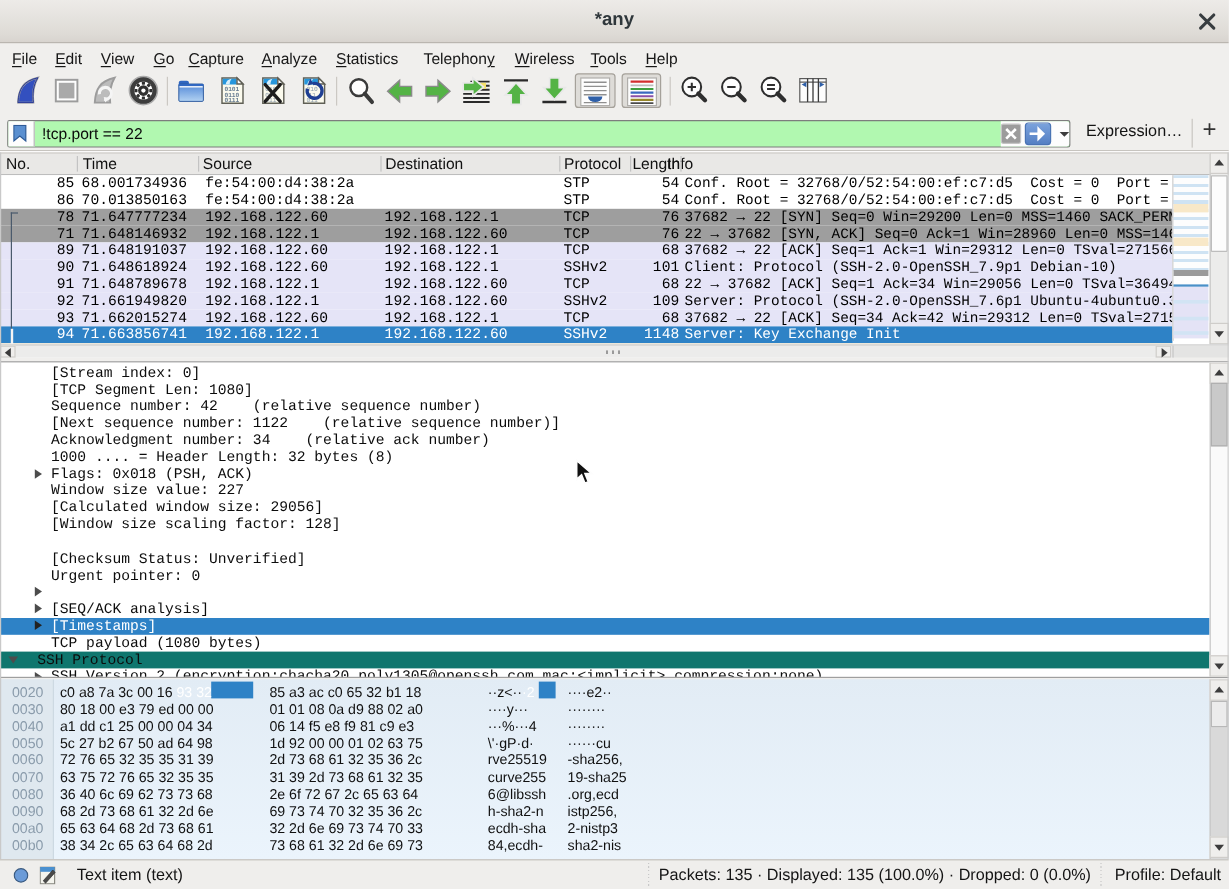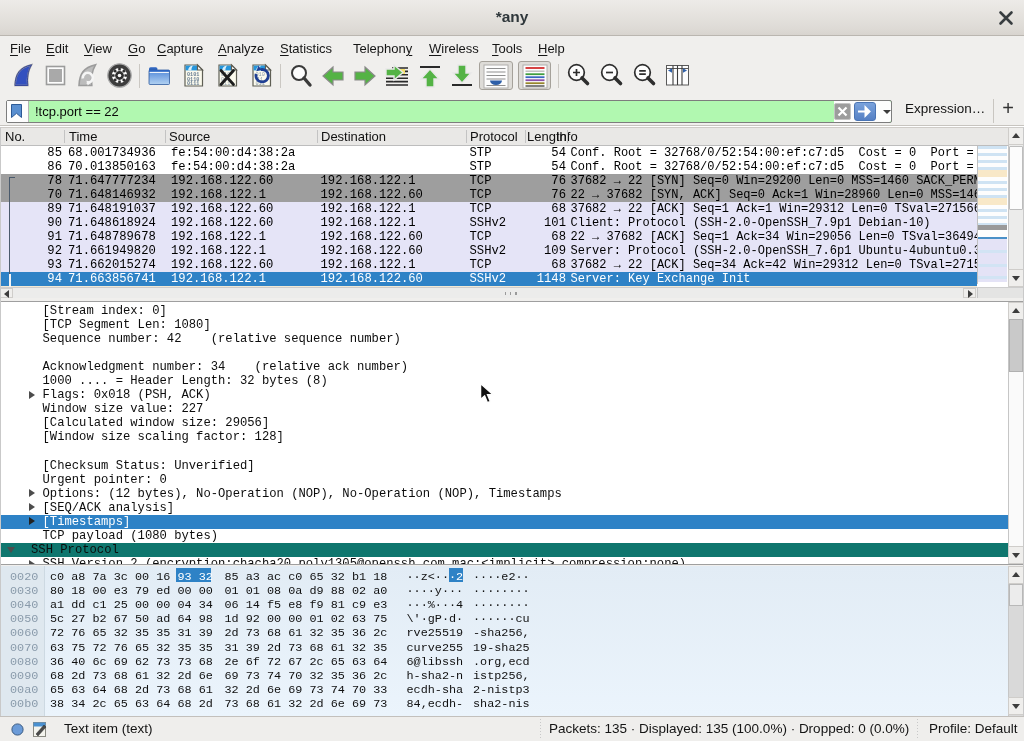--- a/index.html
+++ b/index.html
@@ -22,21 +22,21 @@
 .c-l{left:512px;width:54px;text-align:right}
 .c-i{left:570.5px;width:406px;font-size:12px}
 .sbtn{position:absolute;background:#efeeec;border:1px solid #cfcdca;box-sizing:border-box}
 .arr{width:0;height:0;position:absolute}
 .drow{position:absolute;left:0;width:1008px;height:14.07px;font-family:"Liberation Mono",monospace;
  font-size:12.2px;line-height:14.3px;white-space:pre;color:#0c0c0c}
 .tri{position:absolute;width:0;height:0;border-left:6px solid #4c4c4c;
  border-top:4.5px solid transparent;border-bottom:4.5px solid transparent;top:2.5px}
 .trid{position:absolute;width:0;height:0;border-top:6px solid #4c4c4c;
  border-left:4.5px solid transparent;border-right:4.5px solid transparent;top:4.5px}
-.hrow{position:absolute;left:0;width:1008px;height:14.16px;font-family:Liberation Mono, monospace;
+.hrow{position:absolute;left:0;width:1008px;height:14.16px;font-family:Liberation Sans, sans-serif;
  font-size:11.8px;line-height:14.3px;white-space:pre;color:#101010}
 .hoff{position:absolute;left:10px;color:#8a9bab}
 .hx1{position:absolute;left:50px}.hx2{position:absolute;left:224.5px}
 .ha1{position:absolute;left:406.5px}.ha2{position:absolute;left:473px}
 .hl{color:#fff}
 #phead span{position:absolute;height:17px;line-height:18px;font-size:13px;color:#111}
 #phead i{position:absolute;top:2px;width:1px;height:13px;background:#c3c3c3}
 .st{position:absolute;font-size:13.5px;color:#141414;line-height:25px;height:25px}
 </style></head>
 <body>
@@ -242,21 +242,21 @@
  <i style="left:64px"></i>
     <i style="left:165px"></i>
     <i style="left:317px"></i>
  <i style="left:466px"></i>
     <i style="left:525px"></i>
     <i style="left:567px"></i>
 </div>
 <div class="prow" style="top:146.40px;background:#ffffff;"><b class="c-no">85</b><b class="c-t">68.001734936</b><b class="c-s">fe:54:00:d4:38:2a</b><b class="c-d"></b><b class="c-p">STP</b><b class="c-l">54</b><b class="c-i">Conf. Root = 32768/0/52:54:00:ef:c7:d5  Cost = 0  Port = 0x8005</b></div>
 <div class="prow" style="top:160.40px;background:#ffffff;"><b class="c-no">86</b><b class="c-t">70.013850163</b><b class="c-s">fe:54:00:d4:38:2a</b><b class="c-d"></b><b class="c-p">STP</b><b class="c-l">54</b><b class="c-i">Conf. Root = 32768/0/52:54:00:ef:c7:d5  Cost = 0  Port = 0x8005</b></div>
 <div class="prow" style="top:174.40px;background:#9e9e9e;"><b class="c-no">78</b><b class="c-t">71.647777234</b><b class="c-s">192.168.122.60</b><b class="c-d">192.168.122.1</b><b class="c-p">TCP</b><b class="c-l">76</b><b class="c-i">37682 → 22 [SYN] Seq=0 Win=29200 Len=0 MSS=1460 SACK_PERM=1 TS</b></div>
-<div class="prow" style="top:188.40px;background:#9e9e9e;"><b class="c-no">70</b><b class="c-t">71.648146932</b><b class="c-s">192.168.122.1</b><b class="c-d">192.168.122.60</b><b class="c-p">TCP</b><b class="c-l">76</b><b class="c-i">22 → 37682 [SYN, ACK] Seq=0 Ack=1 Win=28960 Len=0 MSS=1460 SAC</b></div>
+<div class="prow" style="top:188.40px;background:#9e9e9e;"><b class="c-no">71</b><b class="c-t">71.648146932</b><b class="c-s">192.168.122.1</b><b class="c-d">192.168.122.60</b><b class="c-p">TCP</b><b class="c-l">76</b><b class="c-i">22 → 37682 [SYN, ACK] Seq=0 Ack=1 Win=28960 Len=0 MSS=1460 SAC</b></div>
 <div class="prow" style="top:202.40px;background:#e5e4f7;"><b class="c-no">89</b><b class="c-t">71.648191037</b><b class="c-s">192.168.122.60</b><b class="c-d">192.168.122.1</b><b class="c-p">TCP</b><b class="c-l">68</b><b class="c-i">37682 → 22 [ACK] Seq=1 Ack=1 Win=29312 Len=0 TSval=2715660909 </b></div>
 <div class="prow" style="top:216.40px;background:#e5e4f7;"><b class="c-no">90</b><b class="c-t">71.648618924</b><b class="c-s">192.168.122.60</b><b class="c-d">192.168.122.1</b><b class="c-p">SSHv2</b><b class="c-l">101</b><b class="c-i">Client: Protocol (SSH-2.0-OpenSSH_7.9p1 Debian-10)</b></div>
 <div class="prow" style="top:230.40px;background:#e5e4f7;"><b class="c-no">91</b><b class="c-t">71.648789678</b><b class="c-s">192.168.122.1</b><b class="c-d">192.168.122.60</b><b class="c-p">TCP</b><b class="c-l">68</b><b class="c-i">22 → 37682 [ACK] Seq=1 Ack=34 Win=29056 Len=0 TSval=3649448680</b></div>
 <div class="prow" style="top:244.40px;background:#e5e4f7;"><b class="c-no">92</b><b class="c-t">71.661949820</b><b class="c-s">192.168.122.1</b><b class="c-d">192.168.122.60</b><b class="c-p">SSHv2</b><b class="c-l">109</b><b class="c-i">Server: Protocol (SSH-2.0-OpenSSH_7.6p1 Ubuntu-4ubuntu0.3)</b></div>
 <div class="prow" style="top:258.40px;background:#e5e4f7;"><b class="c-no">93</b><b class="c-t">71.662015274</b><b class="c-s">192.168.122.60</b><b class="c-d">192.168.122.1</b><b class="c-p">TCP</b><b class="c-l">68</b><b class="c-i">37682 → 22 [ACK] Seq=34 Ack=42 Win=29312 Len=0 TSval=271566092</b></div>
 <div class="prow" style="top:272.40px;background:#2e82c6;color:#fff;"><b class="c-no">94</b><b class="c-t">71.663856741</b><b class="c-s">192.168.122.1</b><b class="c-d">192.168.122.60</b><b class="c-p">SSHv2</b><b class="c-l">1148</b><b class="c-i">Server: Key Exchange Init</b></div>
 <div class="abs" style="left:0;top:286.4px;width:977px;height:1.2px;background:#f2e8d4"></div>
 <div class="abs" style="left:9px;top:177px;width:1px;height:96.5px;background:#4a5a6c"></div>
 <div class="abs" style="left:9px;top:177px;width:6px;height:1px;background:#4a5a6c"></div>
 <div class="abs" style="left:8.5px;top:273.5px;width:2px;height:13px;background:#f4f4f4"></div>
@@ -286,29 +286,30 @@
   </div>
 <div class="sbtn" style="left:963px;top:287.5px;width:13px;height:10.5px">
     <div class="arr" style="border-left:5px solid #3c3c3c;border-top:4px solid transparent;border-bottom:4px solid transparent;left:4px;top:1px"></div>
   </div>
 <div class="abs" style="left:977px;top:288px;width:47px;height:10px;background:#e4e4e3;border-left:1px solid #c6c6c6;box-sizing:border-box"></div>
 <div class="abs" style="left:505px;top:291.5px;width:14px;height:3px;background:repeating-linear-gradient(90deg,#9a9a9a 0 1.5px,transparent 1.5px 5px)"></div>
 <div class="abs" id="det" style="left:0;top:301px;width:1024px;height:264px;background:#fff;border-top:1px solid #9f9f9f;border-bottom:1px solid #9f9f9f;box-sizing:border-box;overflow:hidden">
  <div class="drow" style="top:1.80px"><span style="position:absolute;left:42.5px">[Stream index: 0]</span></div>
  <div class="drow" style="top:15.87px"><span style="position:absolute;left:42.5px">[TCP Segment Len: 1080]</span></div>
  <div class="drow" style="top:29.94px"><span style="position:absolute;left:42.5px">Sequence number: 42    (relative sequence number)</span></div>
+ <div class="drow" style="top:44.01px"><span style="position:absolute;left:42.5px">[Next sequence number: 1122    (relative sequence number)]</span></div>
  <div class="drow" style="top:58.08px"><span style="position:absolute;left:42.5px">Acknowledgment number: 34    (relative ack number)</span></div>
  <div class="drow" style="top:72.15px"><span style="position:absolute;left:42.5px">1000 .... = Header Length: 32 bytes (8)</span></div>
  <div class="drow" style="top:86.22px"><span class="tri" style="left:28.5px;border-left-color:#4c4c4c"></span><span style="position:absolute;left:42.5px">Flags: 0x018 (PSH, ACK)</span></div>
  <div class="drow" style="top:100.29px"><span style="position:absolute;left:42.5px">Window size value: 227</span></div>
  <div class="drow" style="top:114.36px"><span style="position:absolute;left:42.5px">[Calculated window size: 29056]</span></div>
  <div class="drow" style="top:128.43px"><span style="position:absolute;left:42.5px">[Window size scaling factor: 128]</span></div>
  <div class="drow" style="top:156.57px"><span style="position:absolute;left:42.5px">[Checksum Status: Unverified]</span></div>
  <div class="drow" style="top:170.64px"><span style="position:absolute;left:42.5px">Urgent pointer: 0</span></div>
- <div class="drow" style="top:184.71px"><span class="tri" style="left:28.5px;border-left-color:#4c4c4c"></span><span style="position:absolute;left:42.5px">Options: (12 bytes), No-Operation (NOP), No-Operation (NOP), Timestamps</span></div>
+ <div class="drow" style="top:184.71px"><span class="tri" style="left:28.5px;border-left-color:#4c4c4c"></span></div>
  <div class="drow" style="top:212.85px;background:#2e82c6;color:#fff"><span class="tri" style="left:28.5px;border-left-color:#222222"></span><span style="position:absolute;left:42.5px">[Timestamps]</span></div>
  <div class="drow" style="top:198.78px"><span class="tri" style="left:28.5px;border-left-color:#4c4c4c"></span><span style="position:absolute;left:42.5px">[SEQ/ACK analysis]</span></div>
  <div class="drow" style="top:226.92px"><span style="position:absolute;left:42.5px">TCP payload (1080 bytes)</span></div>
  <div class="drow" style="top:240.99px;background:#0f766e"><span class="trid" style="left:7px"></span><span style="position:absolute;left:31px">SSH Protocol</span></div>
  <div class="drow" style="top:255.06px"><span class="tri" style="left:28.5px;border-left-color:#4c4c4c"></span><span style="position:absolute;left:42.5px">SSH Version 2 (encryption:chacha20_poly1305@openssh.com mac:&lt;implicit&gt; compression:none)</span></div>
 <div style="position:absolute;left:1008px;top:0;width:16px;height:263px;background:#fafafa;border-left:1px solid #c6c6c6;box-sizing:border-box"></div>
 <div class="sbtn" style="left:1008px;top:0px;width:16px;height:18px">
       <div class="arr" style="border-bottom:5px solid #3c3c3c;border-left:4.5px solid transparent;border-right:4.5px solid transparent;left:3px;top:5px"></div>
     </div>
 <div style="position:absolute;left:1009px;top:17px;width:14px;height:53px;background:#c9c9c9;border:1px solid #b0b0b0;box-sizing:border-box"></div>

